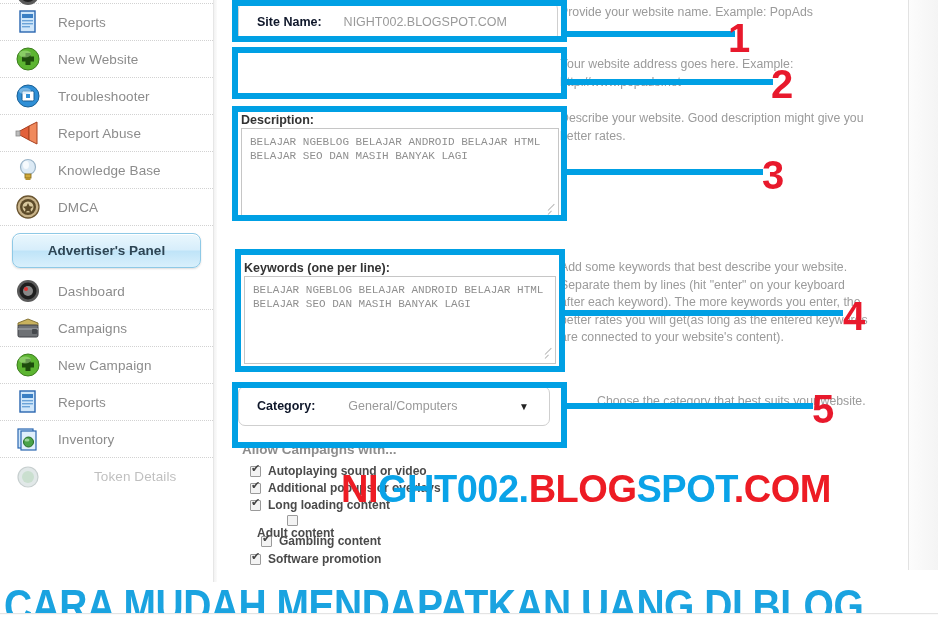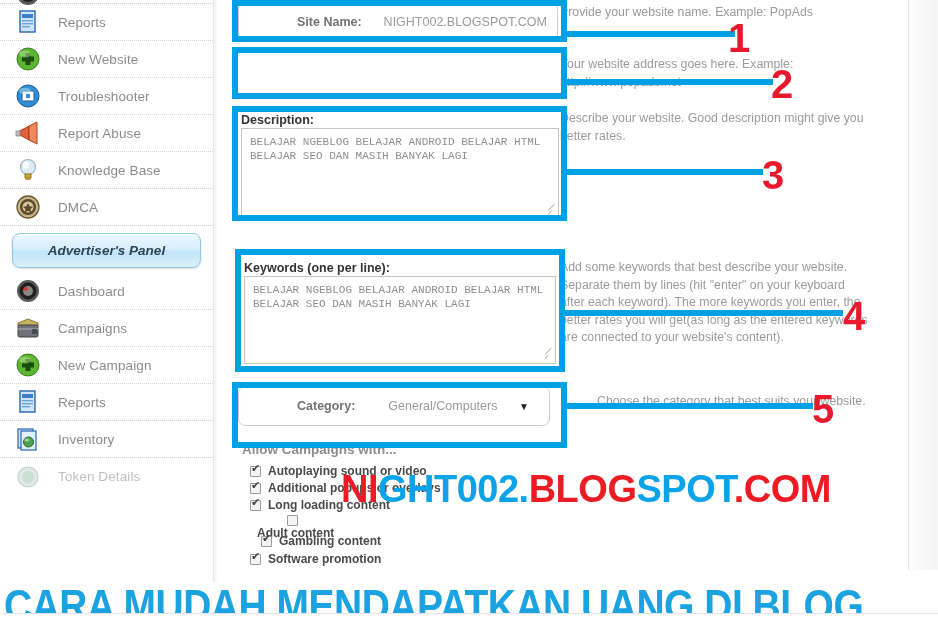--- a/index.html
+++ b/index.html
@@ -21,21 +21,21 @@
     padding-left:14px; border-bottom:1px dotted #d2d2d2;
   }
   .side-item:last-child { border-bottom:none; }
   .side-label {
     margin-left:16px; font-size:13.5px; color:#8c8c8c;
     white-space:nowrap; letter-spacing:.1px;
   }
   .ic { width:28px; height:28px; flex:0 0 28px; position:relative; }
   .ic svg { display:block; width:28px; height:28px; }
 
-  #panel-btn-wrap { padding:7px 12px 5px 12px;font-style:italic; }
+  #panel-btn-wrap { padding:7px 12px 5px 12px; }
   #panel-btn {
     height:35px; border-radius:8px;
     background:linear-gradient(to bottom,#eaf7fd 0%,#d7eefb 48%,#bfe4f8 52%,#d9f0fc 100%);
     border:1px solid #8ec9e6;
     box-shadow:0 1px 2px rgba(0,0,0,.14), inset 0 1px 0 #fff;
     display:flex; align-items:center; justify-content:center;
   }
   #panel-btn span { font-size:13.5px; font-weight:bold; color:#2d4554; }
 
   
@@ -47,22 +47,22 @@
 
   
   #form-col { position:absolute; left:228px; top:0; width:340px; height:623px; }
 
   .field-row {
     position:absolute; left:10px; width:320px; height:40px;
     background:#fff; border:1px solid #cfcfcf; border-radius:7px;
     display:flex; align-items:center;
   }
   .field-label {
-    font-size:12.5px; font-weight:bold; color:#737373;
-    padding-left:18px; white-space:nowrap;margin-left:40px;
+    font-size:12.5px; font-weight:bold; color:#0f172a;
+    padding-left:18px; white-space:nowrap;
   }
   .field-val {
     flex:1; font-size:12.5px; color:#9a9a9a; padding-left:22px;
     white-space:nowrap; overflow:hidden;
   }
   .sec-label {
     position:absolute; font-size:12.5px; font-weight:bold; color:#333;
   }
   .ta {
     position:absolute; background:#fff; border:1px solid #c6c6c6;
@@ -313,21 +313,21 @@
         <svg viewBox="0 0 28 28">
             <rect x="4" y="4" width="15" height="19" fill="#cfe6fa" stroke="#2a66b0" stroke-width="1.2"></rect>
             <rect x="7" y="6" width="15" height="19" fill="#dfeffc" stroke="#2a66b0" stroke-width="1.2"></rect>
             <circle cx="14.5" cy="17" r="5" fill="#4aa34a" stroke="#236b23" stroke-width="1"></circle>
             <ellipse cx="13" cy="15" rx="2.5" ry="1.6" fill="#bde8bd" opacity=".7"></ellipse>
           </svg>
       </span>
       <span class="side-label">Inventory</span>
     </div>
 
-    <div class="side-item" style="opacity:.55;">
+    <div class="side-item" style="opacity:.55;gap:36px;">
       <span class="ic">
         <svg viewBox="0 0 28 28">
             <circle cx="14" cy="14" r="10" fill="#c9d6d6" stroke="#9aa8a8" stroke-width="1.2"></circle>
             <circle cx="14" cy="14" r="6" fill="#9fc6a8"></circle>
           </svg>
       </span>
       <span class="side-label">Token Details</span>
     </div>
   </div>
 

